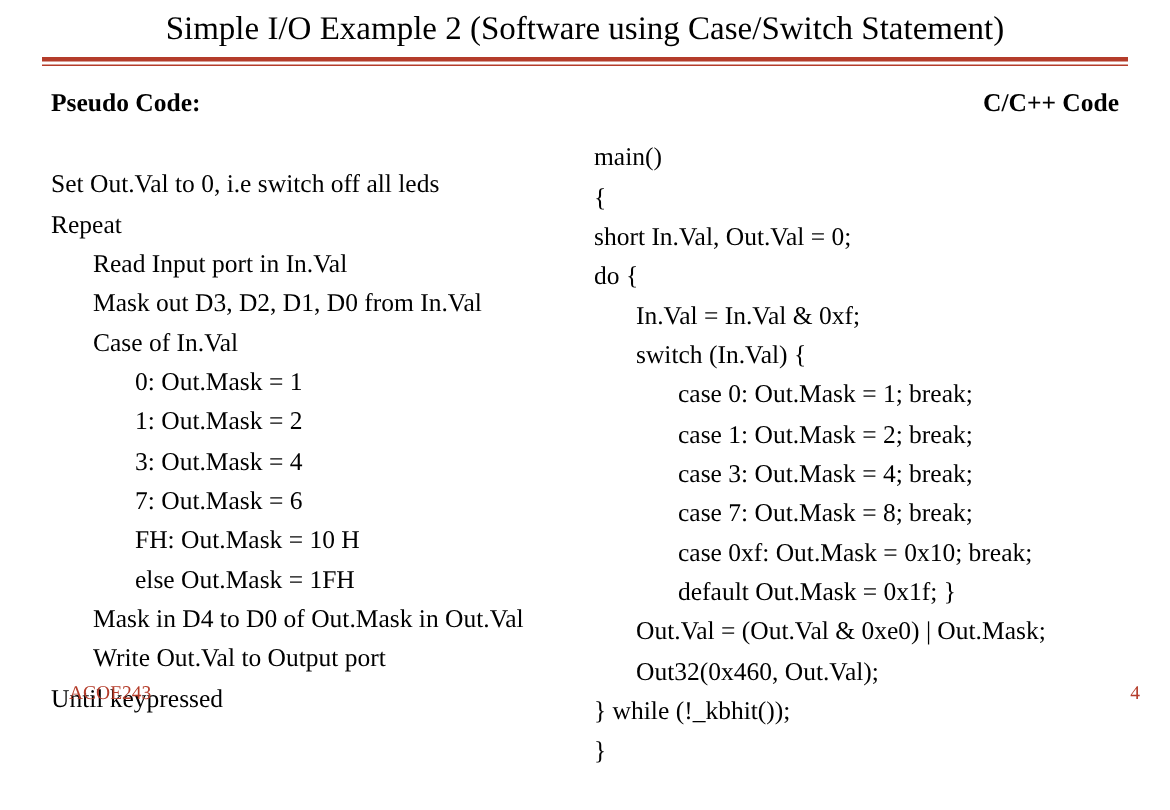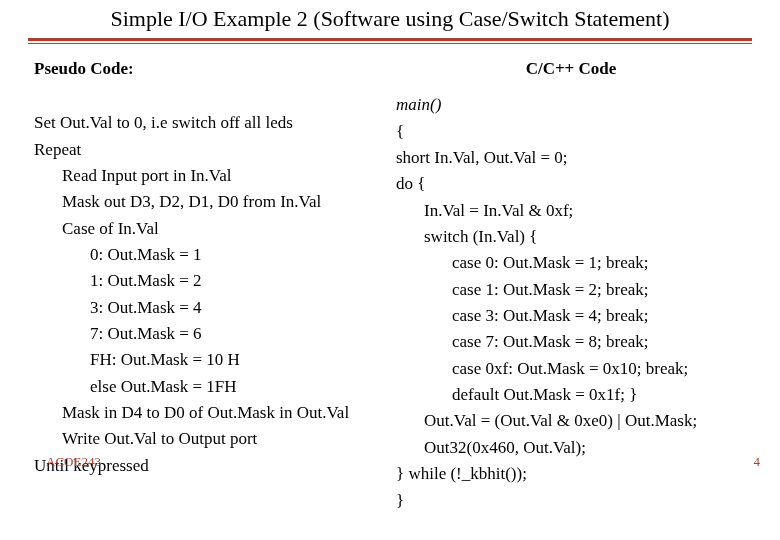--- a/index.html
+++ b/index.html
@@ -46,26 +46,26 @@
     line-height: 1.55;
     padding: 4px 6px 4px 6px;
   }
   .col-left  { width: 50%; }
   .col-right { width: 50%; }
   .hdr {
     font-weight: bold;
     margin-bottom: 10px;
   }
   .col-right .hdr {
-    text-align: center;
+    text-align: right;
   }
   .ind1 { padding-left: 28px; }
   .ind2 { padding-left: 56px; }
   .gap-above { margin-top: 28px; }
-  .gap-above-sm { margin-top: 4px; font-style: italic; }
+  .gap-above-sm { margin-top: 4px; }
   .footer {
     position: absolute;
     left: 16px; right: 0;
     bottom: 6px;
     display: flex;
     justify-content: space-between;
     font-size: 13px;
     color: #b43c2a;
     padding: 0 20px 0 30px;
   }

